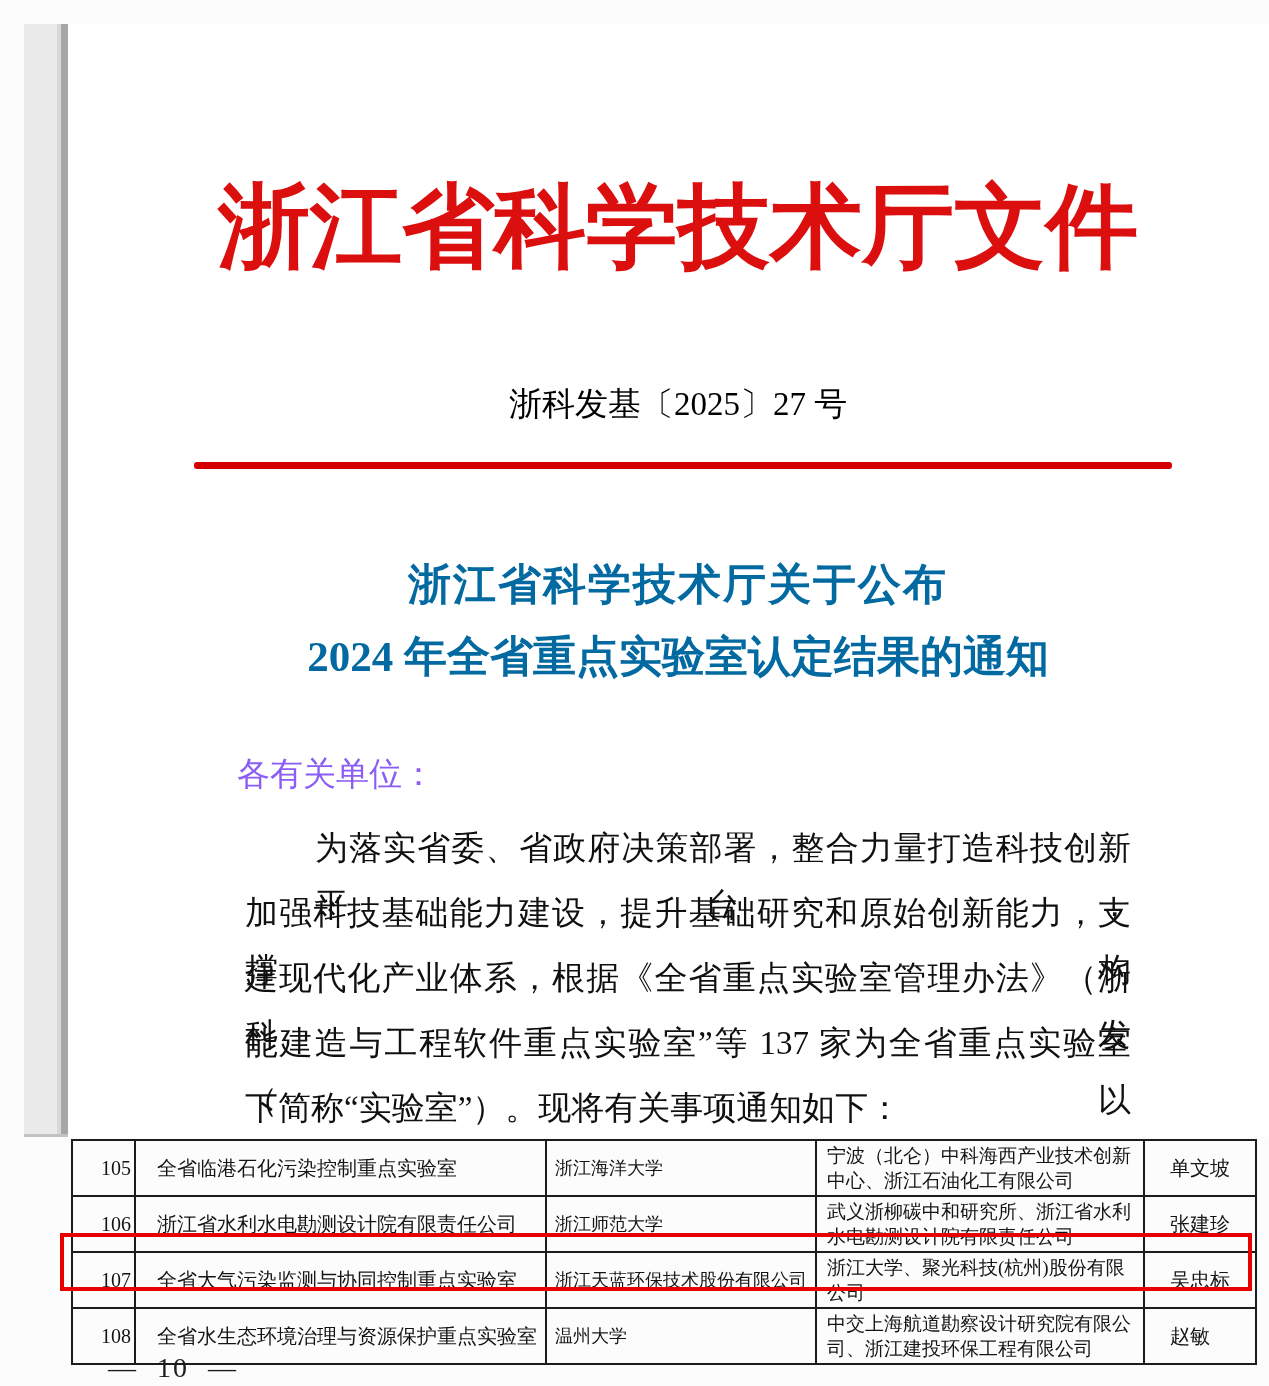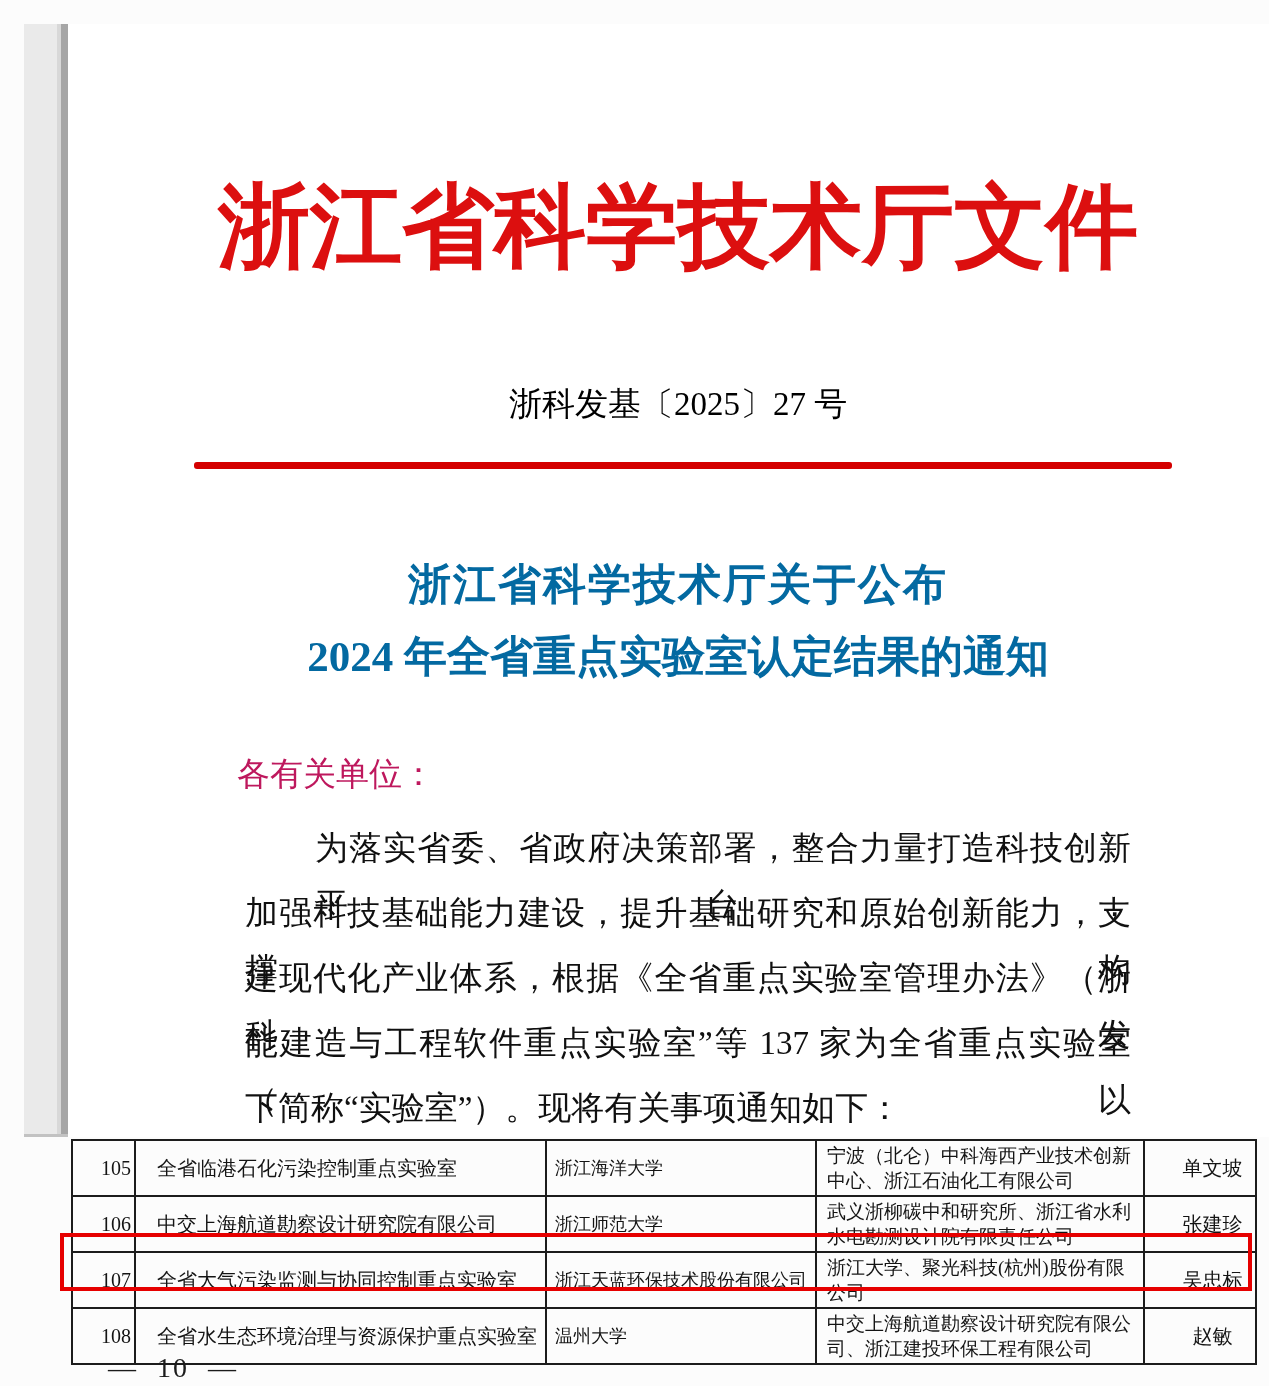--- a/index.html
+++ b/index.html
@@ -53,21 +53,21 @@
   
   .notice-h{
     position:absolute;left:0;width:100%;text-align:center;
     font-size:43px;font-weight:700;color:#0369a1;white-space:nowrap;
   }
   .notice-h.l1{top:524px;letter-spacing:2px;}
   .notice-h.l2{top:596px;letter-spacing:0px;}
   
   .salutation{
     position:absolute;left:161px;top:720px;
-    font-size:33px;font-weight:500;color:#be185d;white-space:nowrap;
+    font-size:33px;font-weight:500;color:#8b5cf6;white-space:nowrap;
   }
   .body-block{
     position:absolute;left:161px;top:780px;width:902px;
   }
   .body-line{
     font-size:33px;font-weight:500;color:#101010;
     line-height:57px;height:57px;
     text-align:justify;
     white-space:normal;
   }
@@ -85,21 +85,21 @@
     font-size:20px;color:#141414;
     overflow:visible;
     padding-left:25px;
   }
   .labs-table td.num{text-align:center;font-size:20px;}
   .labs-table td.lab{padding-left:13px;}
   .labs-table td.lab .cellwrap,
   .labs-table td.org .cellwrap{white-space:nowrap;}
   .labs-table td.org{padding-left:0;font-size:18px;}
   .labs-table td.partner{padding:2px 4px 2px 10px;font-size:19px;line-height:25px;}
-  .labs-table td.person{text-align:center;}
+  .labs-table td.person{text-align:left;}
   .highlight-box{
     position:absolute;left:36px;top:1209px;width:1192px;height:58px;
     border:4px solid var(--highlight-red);
     background:transparent;z-index:5;
   }
   
   .page-number{
     position:absolute;left:84px;top:1328px;
     font-size:28px;color:#1b1b1b;letter-spacing:2px;word-spacing:10px;
     white-space:nowrap;
@@ -146,21 +146,21 @@
         </td>
       <td class="org">
           <div class="cellwrap">浙江海洋大学</div>
         </td>
       <td class="partner">宁波（北仑）中科海西产业技术创新中心、浙江石油化工有限公司</td>
       <td class="person">单文坡</td>
     </tr>
     <tr style="height:48px">
       <td class="num">106</td>
       <td class="lab">
-          <div class="cellwrap">中交上海航道勘察设计研究院有限公司</div>
+          <div class="cellwrap">浙江省水利水电勘测设计院有限责任公司</div>
         </td>
       <td class="org">
           <div class="cellwrap">浙江师范大学</div>
         </td>
       <td class="partner">武义浙柳碳中和研究所、浙江省水利水电勘测设计院有限责任公司</td>
       <td class="person">张建珍</td>
     </tr>
     <tr style="height:48px">
       <td class="num">107</td>
       <td class="lab">

